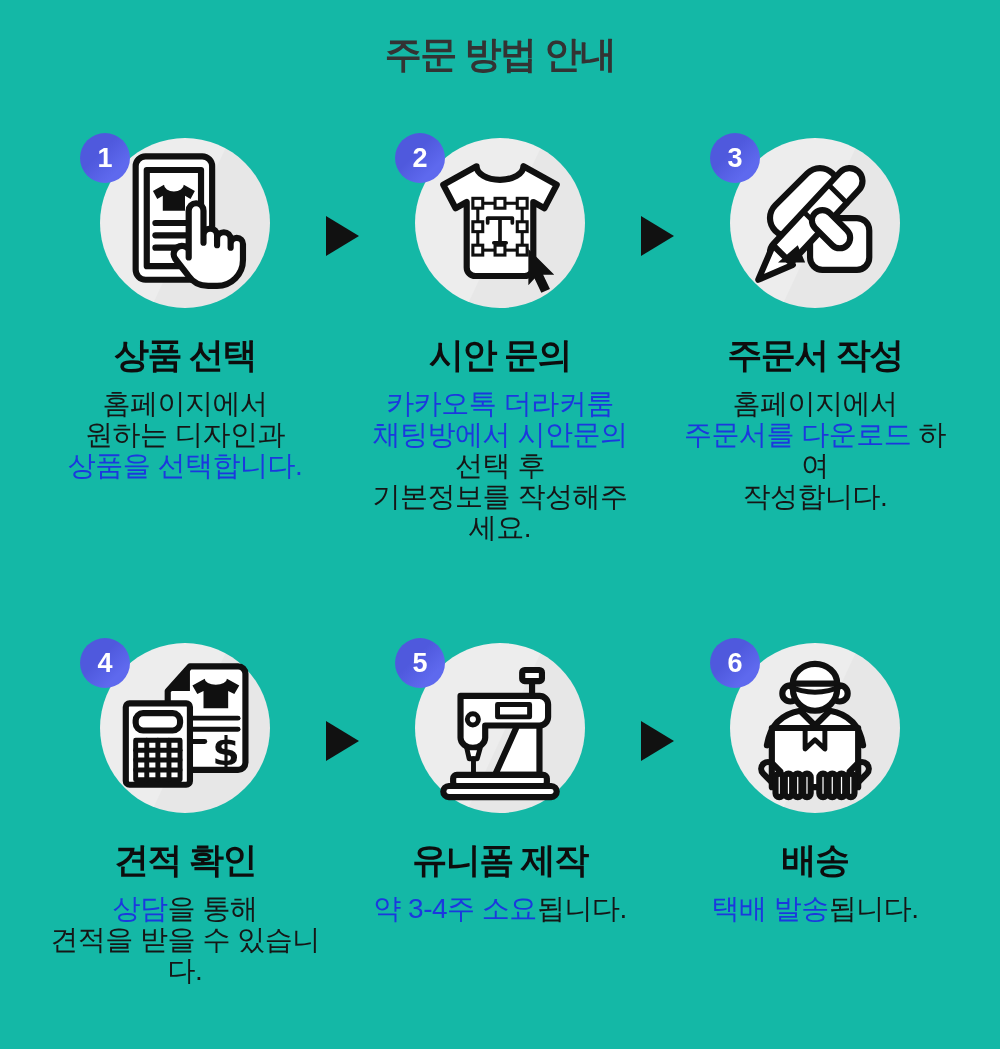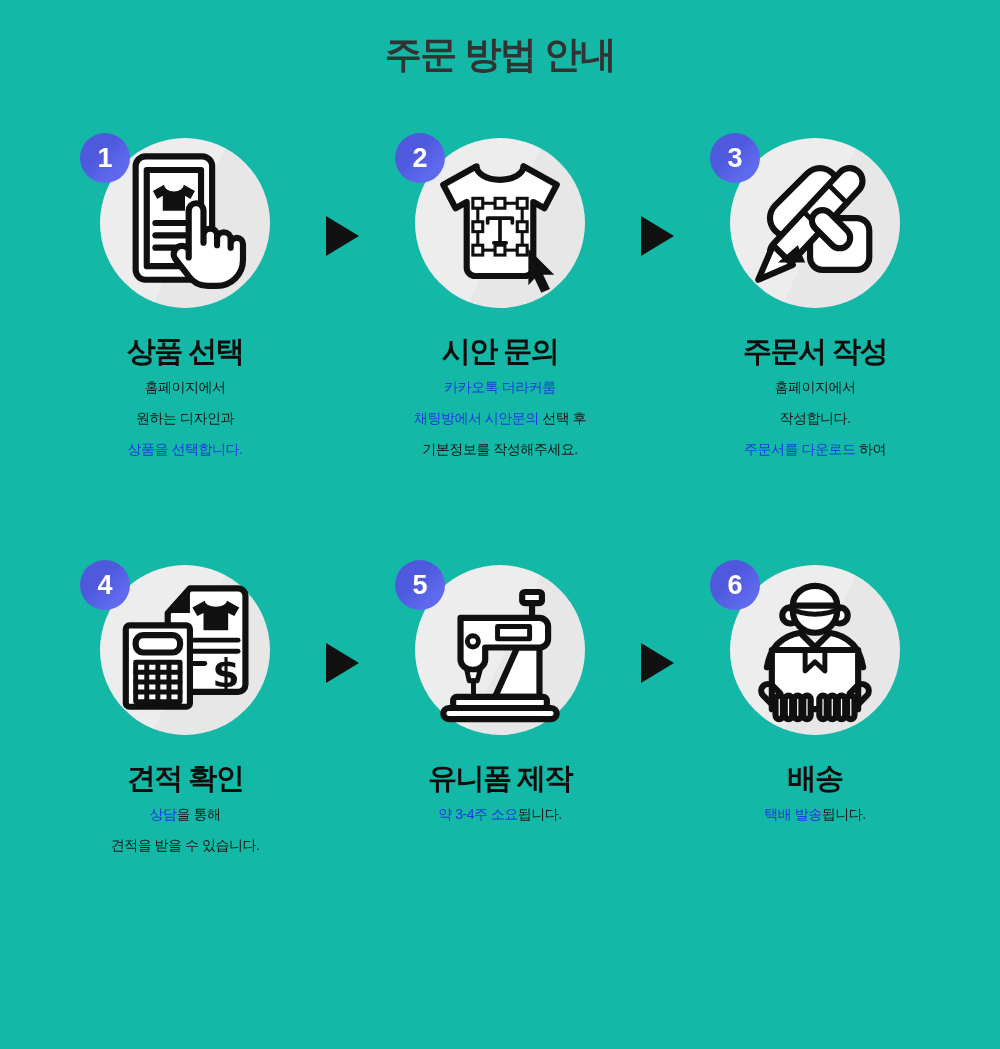--- a/index.html
+++ b/index.html
@@ -60,27 +60,28 @@
   .icon {
     position: absolute;
     left: 50%;
     top: 50%;
     transform: translate(-50%, -50%);
     overflow: visible;
     z-index: 2;
   }
   .step-title {
     margin-top: 24px;
-    font-size: 29px;
+    font-size: 35px;
     font-weight: 700;
     letter-spacing: -1.5px;
     color: #0d0d0d;
   }
   .step-desc {
-    font-size: 14px;
+    margin-top: 9px;
+    font-size: 28px;
     line-height: 31px;
     letter-spacing: -0.5px;
     color: #161616;
   }
   .line { display: block; }
   .seg.blue { color: #1b38de; }
   .seg.u {
     text-underline-offset: 4px;
     text-decoration-thickness: 1.5px;
   }
@@ -188,22 +189,22 @@
             <line x1="66" y1="58" x2="80" y2="72" stroke="#ffffff" stroke-width="12"></line>
             <path d="M14 106 L26 78 L42 94 Z"></path>
             <path d="M30 92 L46 78 L52 92 Z" fill="#101010" stroke="none"></path>
           </g>
         </svg>
         <div class="badge">3</div>
       </div>
       <h2 class="step-title">주문서 작성</h2>
       <p class="step-desc">
         <span class="line"><span class="seg">홈페이지에서</span></span>
+        <span class="line"><span class="seg blue u">주문서를 다운로드</span><span class="seg"> 하여</span></span>
         <span class="line"><span class="seg">작성합니다.</span></span>
-        <span class="line"><span class="seg blue u">주문서를 다운로드</span><span class="seg"> 하여</span></span>
       </p>
     </section>
   </div>
 
   <div class="row second">
 
     <section class="step">
       <div class="circle-wrap">
         <div class="circle"></div>
         <svg class="icon" width="148" height="148" viewBox="0 0 120 120">

